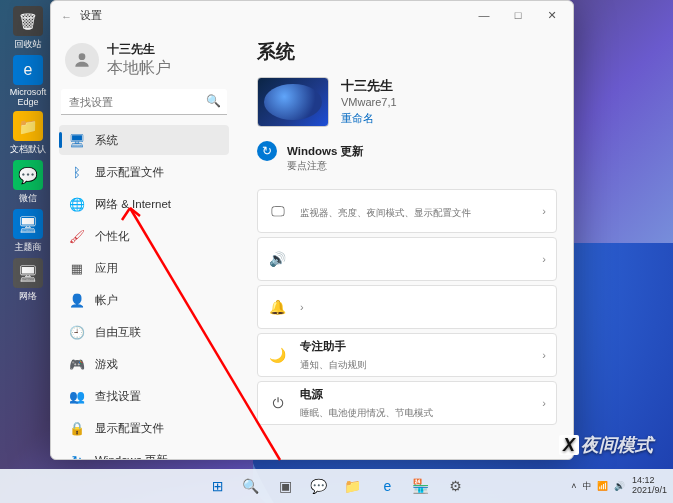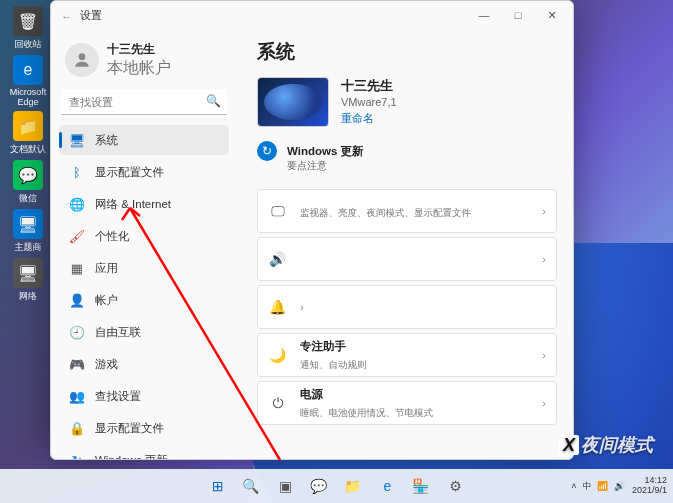--- a/index.html
+++ b/index.html
@@ -53,21 +53,21 @@
   .card .cic{width:20px;color:#555;font-size:14px;text-align:center;}
   .card .ct{flex:1;} .card .ct b{font-size:11.5px;color:#222;display:block;} .card .ct span{font-size:9.5px;color:#777;}
   .card .chev{color:#888;font-size:11px;}
 
   .arrow{position:absolute;z-index:8;pointer-events:none;}
 
   .taskbar{position:absolute;left:0;right:0;bottom:0;height:34px;background:rgba(235,240,248,.94);display:flex;align-items:center;z-index:20;}
   .tbcenter{position:absolute;left:50%;transform:translateX(-50%);display:flex;gap:4px;}
   .tb{width:30px;height:30px;border-radius:4px;display:flex;align-items:center;justify-content:center;font-size:14px;}
   .tray{position:absolute;right:6px;display:flex;align-items:center;gap:6px;color:#333;font-size:9px;}
-  .tray .clk{text-align:right;line-height:1.1;}
+  .tray .clk{line-height:1.1;}
   .watermark{position:absolute;right:20px;bottom:46px;font-size:18px;font-style:italic;font-weight:700;color:rgba(255,255,255,.85);z-index:7;text-shadow:0 1px 3px rgba(0,0,0,.6);}
   .watermark .x{background:#fff;color:#111;padding:0 4px;border-radius:2px;margin-right:2px;}
 </style>
 </head>
 <body>
 
 <div class="wave"></div>
 
 <div class="desktop-icons" id="dicons">
     <div class="dicon">

